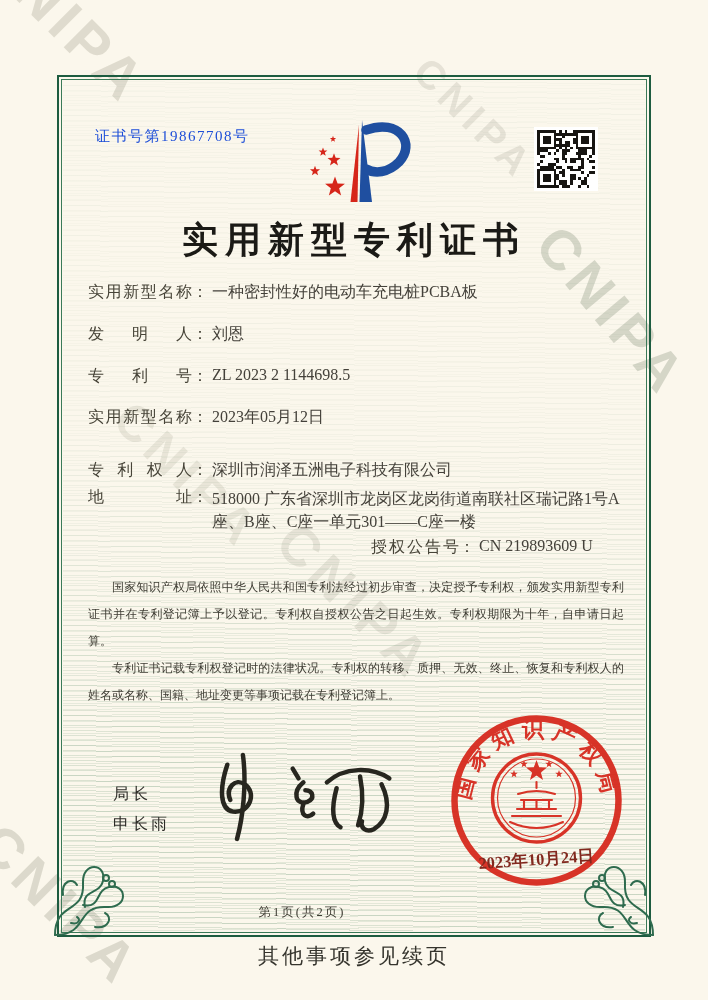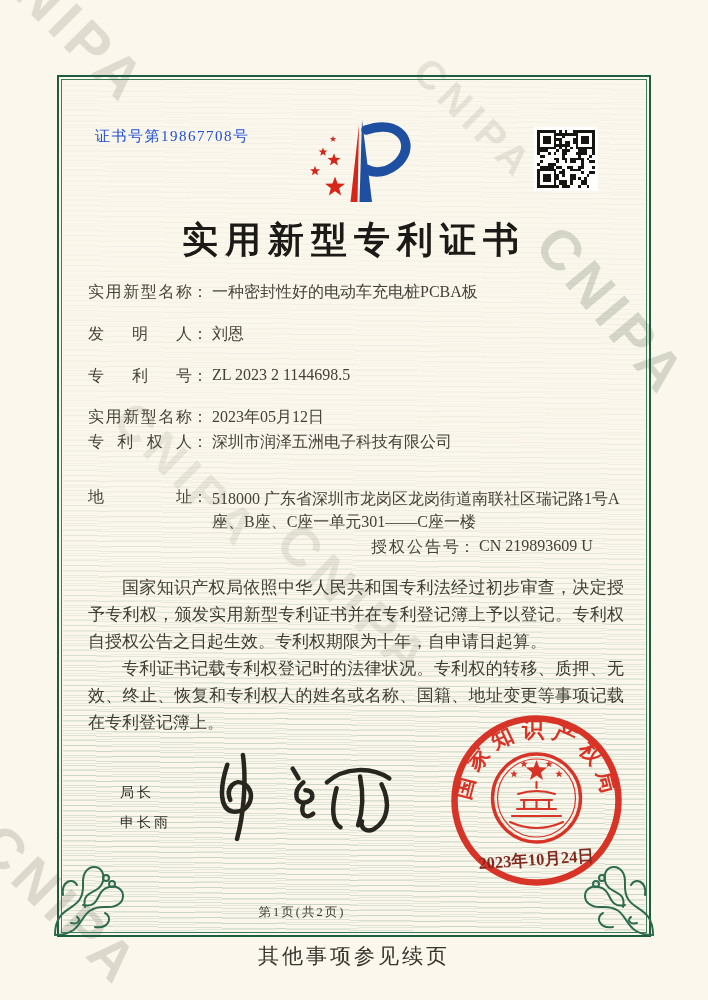--- a/index.html
+++ b/index.html
@@ -68,45 +68,45 @@
 
   .title {
     position:absolute; left:0; top:216px; width:100%;
     text-align:center; font-size:36px; font-weight:bold;
     letter-spacing:7px; color:#1b1a16;
   }
 
   .fields { position:absolute; left:88px; top:282px; width:535px; font-size:16px; }
   .frow { position:absolute; left:0; white-space:nowrap; }
   .r1 { top:0; }   .r2 { top:42px;text-decoration:underline; } .r3 { top:84px; } .r4 { top:125px; }
-  .r5 { top:150px;font-family:Liberation Serif, serif; } .r6 { top:205px; } .r7 { top:255px; }
+  .r5 { top:178px;font-family:Liberation Serif, serif; } .r6 { top:205px; } .r7 { top:255px; }
   .flabel {
     display:inline-block; width:104px; vertical-align:top;
     text-align:justify; text-align-last:justify; color:#474438;
   }
   .flabel2 {
     display:inline-block; width:88px; vertical-align:top;
     text-align:justify; text-align-last:justify; color:#474438;
   }
   .colon { display:inline-block; vertical-align:top; color:#474438; }
   .fvalue { display:inline-block; vertical-align:top; padding-left:4px; color:#44413a; }
   .fvalue-wrap { white-space:normal; width:412px; line-height:23px; }
   .pair2 { position:absolute; left:283px; top:0; }
 
   .body-paras {
     position:absolute; left:88px; top:574px; width:536px;
-    font-size:17px; line-height:27px; color:#3e3c33;
+    font-size:12px; line-height:27px; color:#3e3c33;
     text-align:justify;
   }
   .body-paras p { text-indent:2em; margin:0; }
 
   .sig-title, .sig-name {
     position:absolute; left:113px;
     font-family:"Liberation Sans","DejaVu Sans",sans-serif;
-    font-size:14px; letter-spacing:3px; color:#2c2b27;margin-left:7px;
+    font-size:16px; letter-spacing:3px; color:#2c2b27;
   }
   .sig-title { top:784px; }
   .sig-name  { top:814px; }
   .signature-svg { position:absolute; left:198px; top:748px; width:205px; height:95px; }
 
   .seal { position:absolute; left:448px; top:712px; width:177px; height:177px; }
 
   .page-num {
     position:absolute; left:0; top:904px; width:604px;
     text-align:center; font-size:12.5px; letter-spacing:2px; color:#3e3c33;

